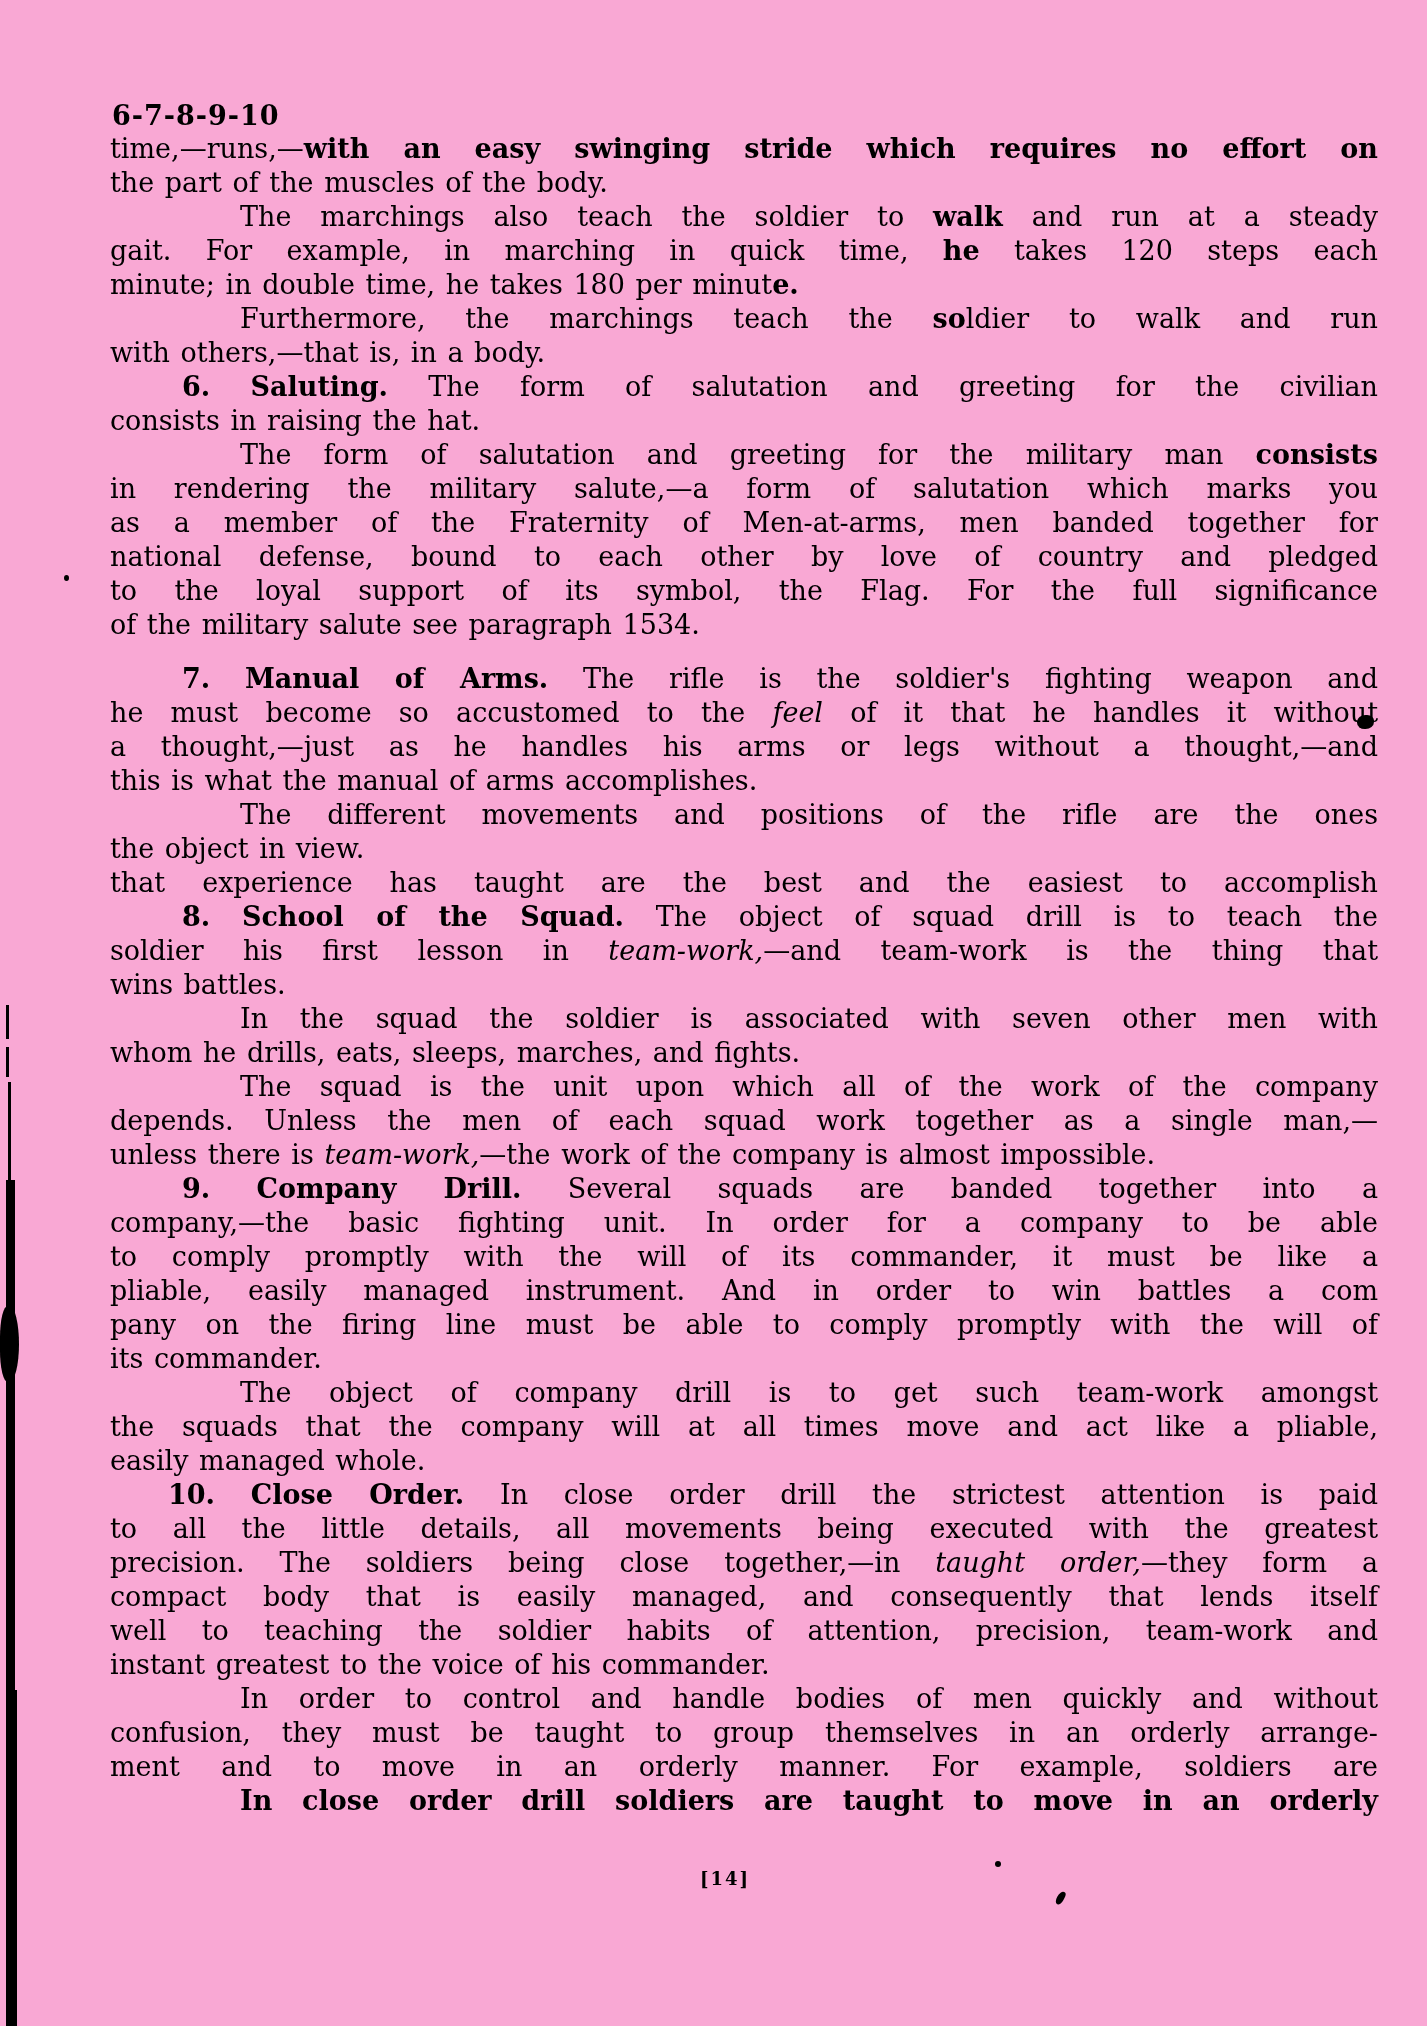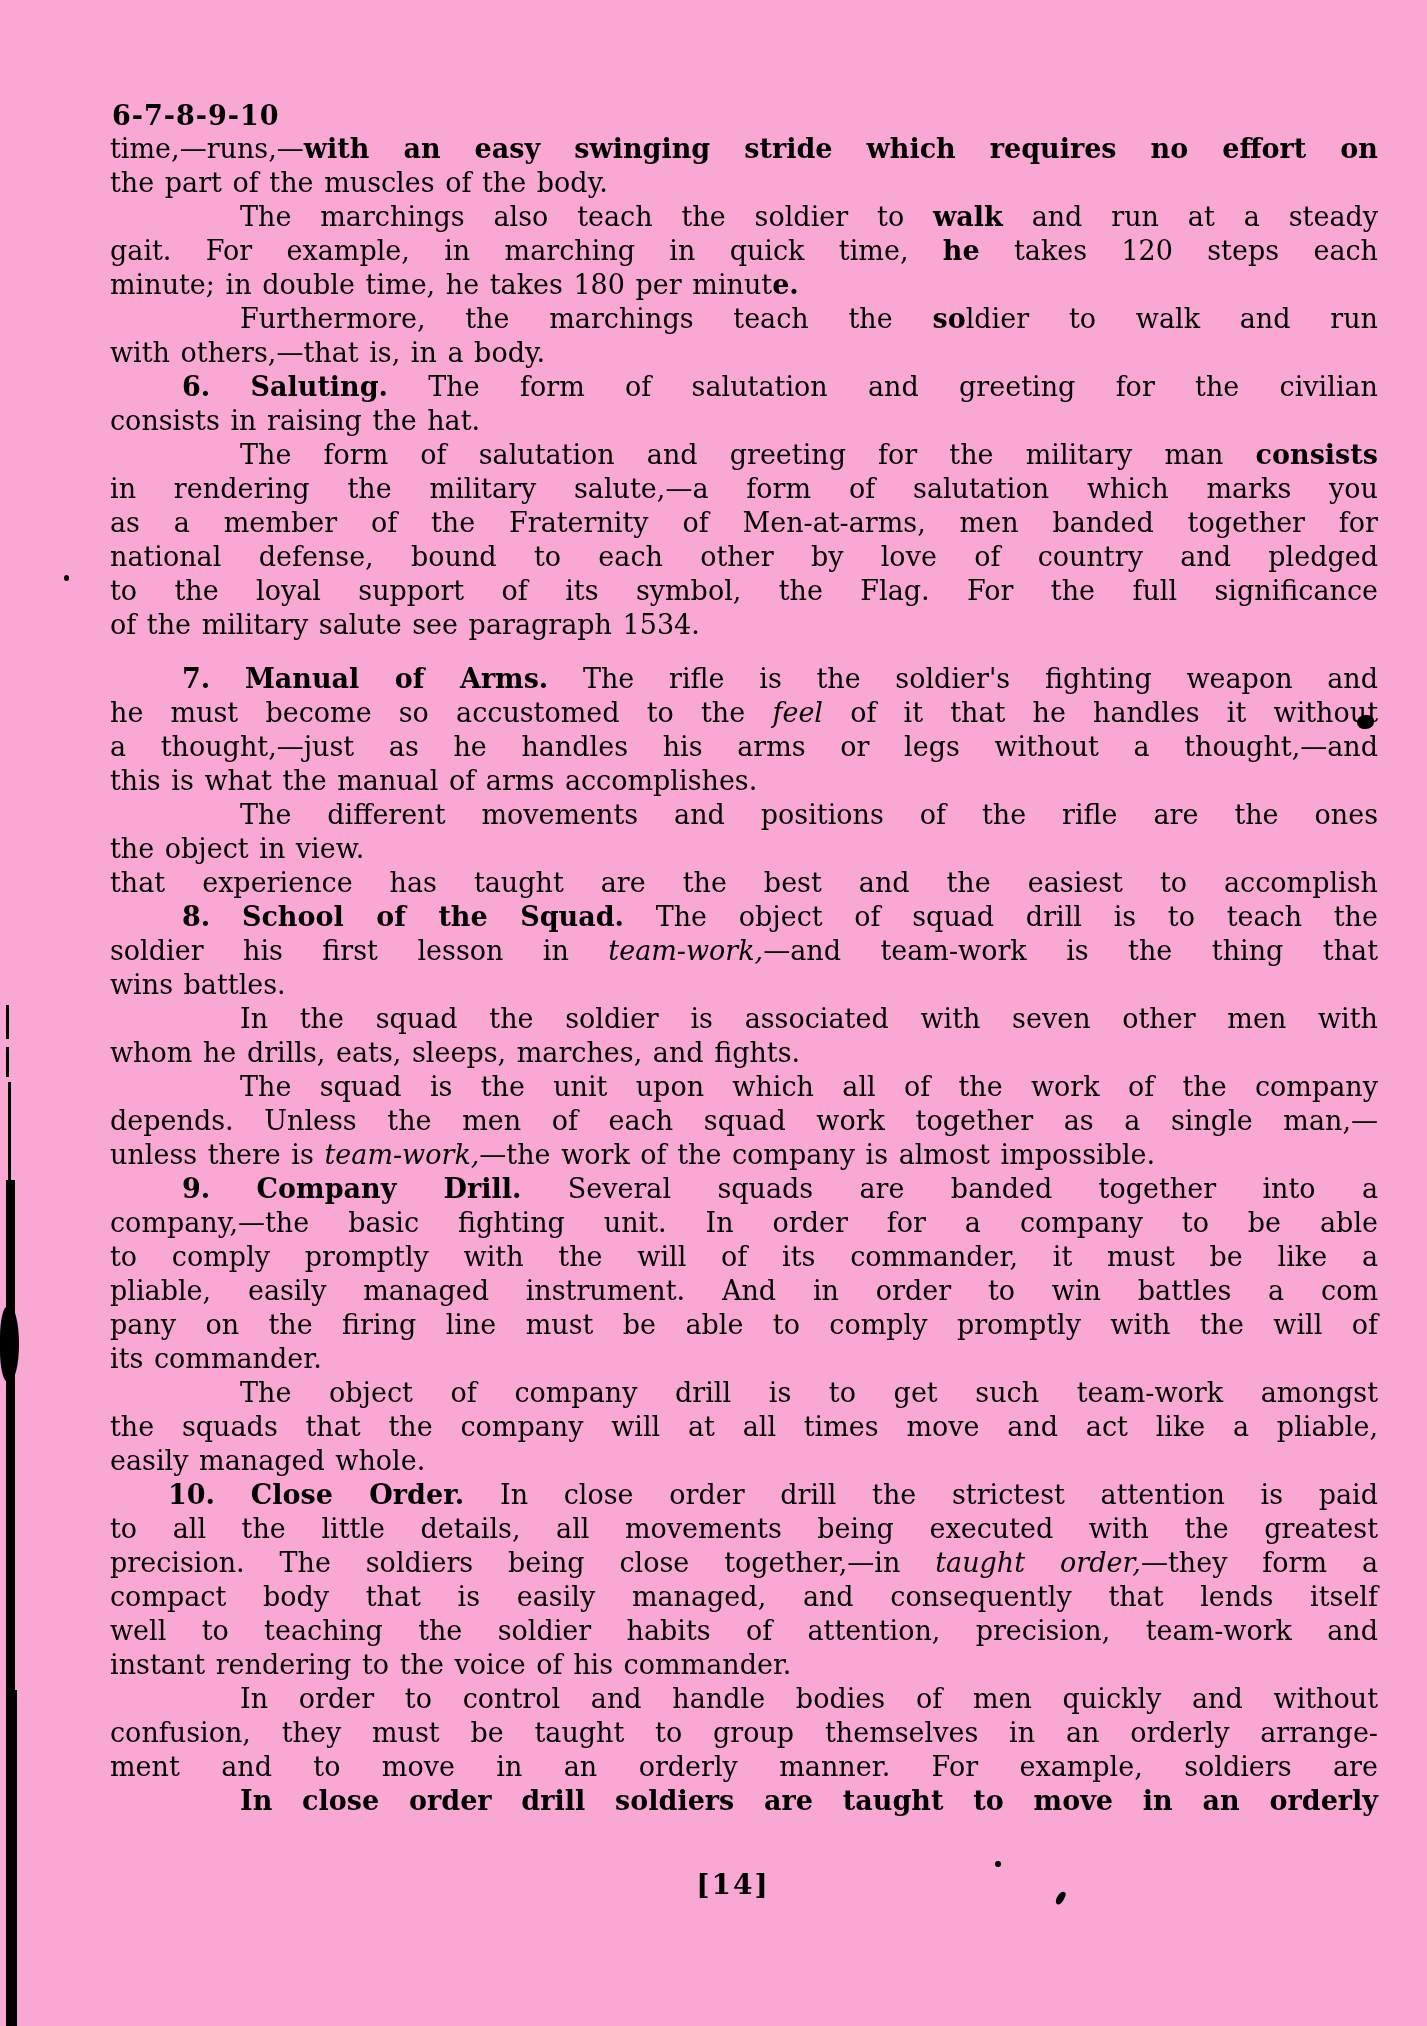--- a/index.html
+++ b/index.html
@@ -42,25 +42,25 @@
     overflow: visible;
   }
   .line.last {
     text-align: center;
     text-align-last: left;
   }
   .b { font-weight: bold; }
   .i { font-style: italic; }
   #page-number {
     position: absolute;
-    left: 123px;
+    left: 115px;
     top: 1868px;
     width: 1220px;
     text-align: center;
-    font-size: 28px;
+    font-size: 18px;
     font-weight: bold;
     letter-spacing: 2px;
   }
   
   .artifact { position: absolute; background: #000; }
   #left-dash-1   { left: 6px;  top: 1005px; width: 3px;  height: 34px; }
   #left-dash-2   { left: 6px;  top: 1047px; width: 3px;  height: 30px; }
   #left-line-thin{ left: 8px;  top: 1082px; width: 3px;  height: 100px; }
   #left-line-main{ left: 6px;  top: 1180px; width: 9px;  height: 846px; }
   #left-line-tail{ left: 13px; top: 1690px; width: 4px;  height: 336px; }
@@ -115,21 +115,21 @@
       <div class="line"><span>pany on the firing line must be able to comply promptly with the will of</span></div>
       <div class="line last"><span>its commander.</span></div>
       <div class="line" style="padding-left: 130px;"><span>The object of company drill is to get such team-work amongst</span></div>
       <div class="line"><span>the squads that the company will at all times move and act like a pliable,</span></div>
       <div class="line last"><span>easily managed whole.</span></div>
       <div class="line" style="padding-left: 58px;"><span class="b">10.</span><span> </span><span class="b">Close Order.</span><span> In close order drill the strictest attention is paid</span></div>
       <div class="line"><span>to all the little details, all movements being executed with the greatest</span></div>
       <div class="line"><span>precision. The soldiers being close together,—in </span><span class="i">taught order,</span><span>—they form a</span></div>
       <div class="line"><span>compact body that is easily managed, and consequently that lends itself</span></div>
       <div class="line"><span>well to teaching the soldier habits of attention, precision, team-work and</span></div>
-      <div class="line last"><span>instant rendering to the voice of his commander.</span></div>
+      <div class="line last"><span>instant greatest to the voice of his commander.</span></div>
       <div class="line" style="padding-left: 130px;"><span>In order to control and handle bodies of men quickly and without</span></div>
       <div class="line"><span>confusion, they must be taught to group themselves in an orderly arrange-</span></div>
       <div class="line"><span>ment and to move in an orderly manner. For example, soldiers are</span></div>
       <div class="line" style="padding-left: 130px;"><span class="b">In close order drill soldiers are taught to move in an orderly</span></div>
     </div>
 
   <div id="page-number">[14]</div>
 
   <div class="artifact" id="left-dash-1"></div>
   <div class="artifact" id="left-dash-2"></div>

